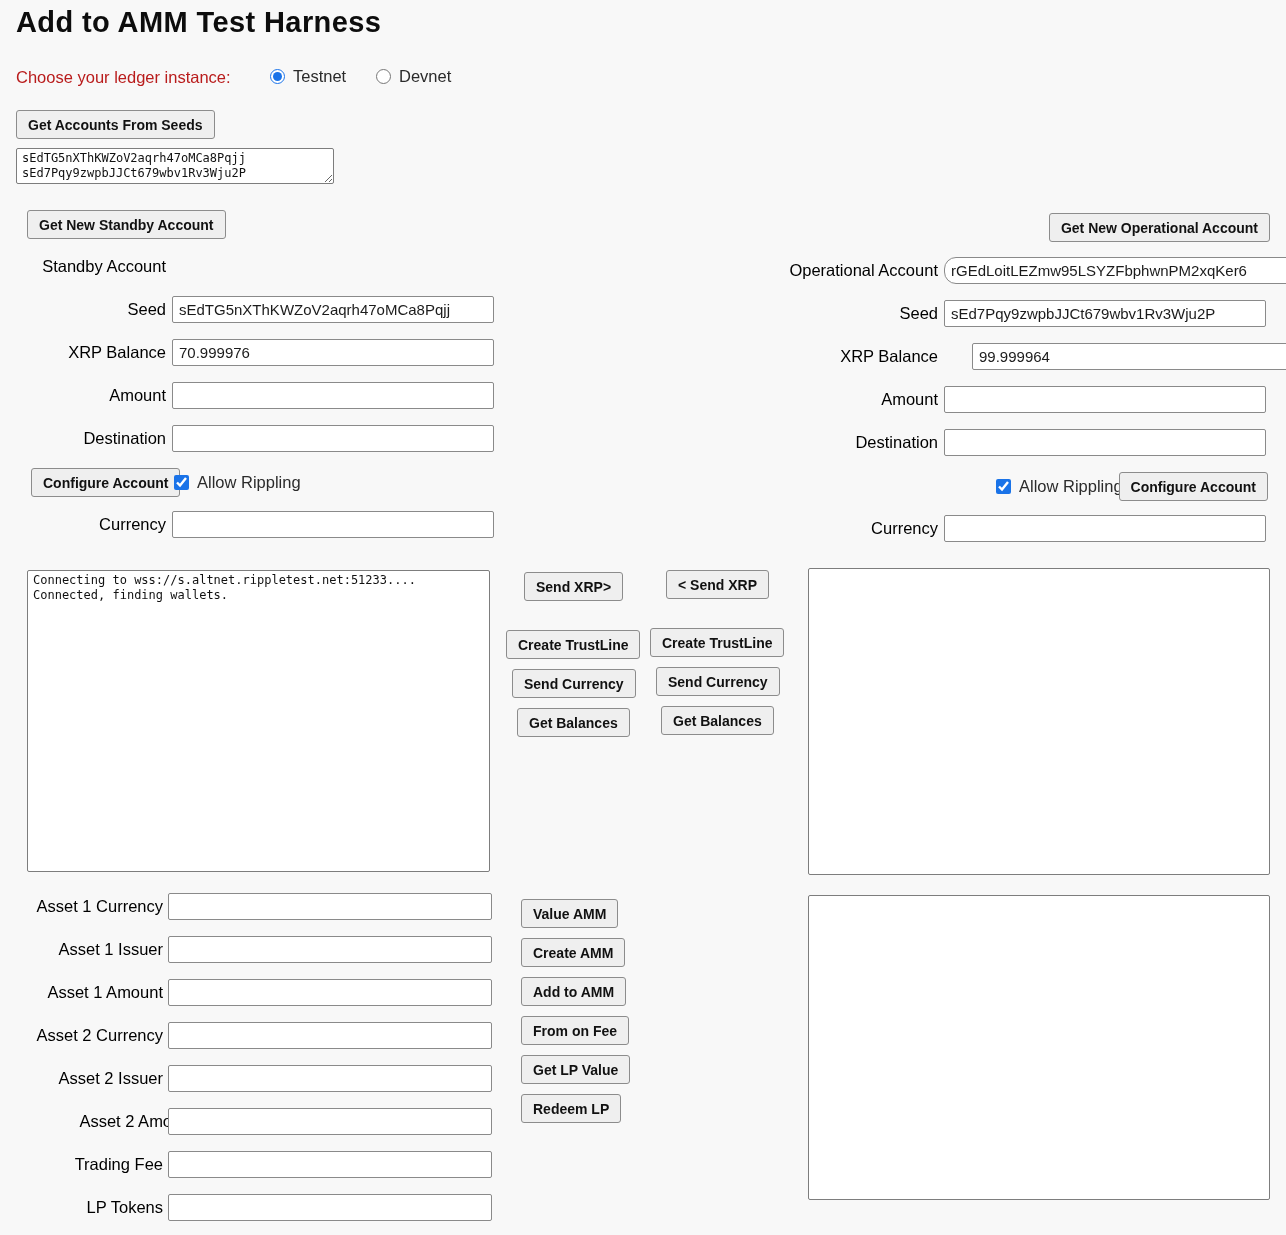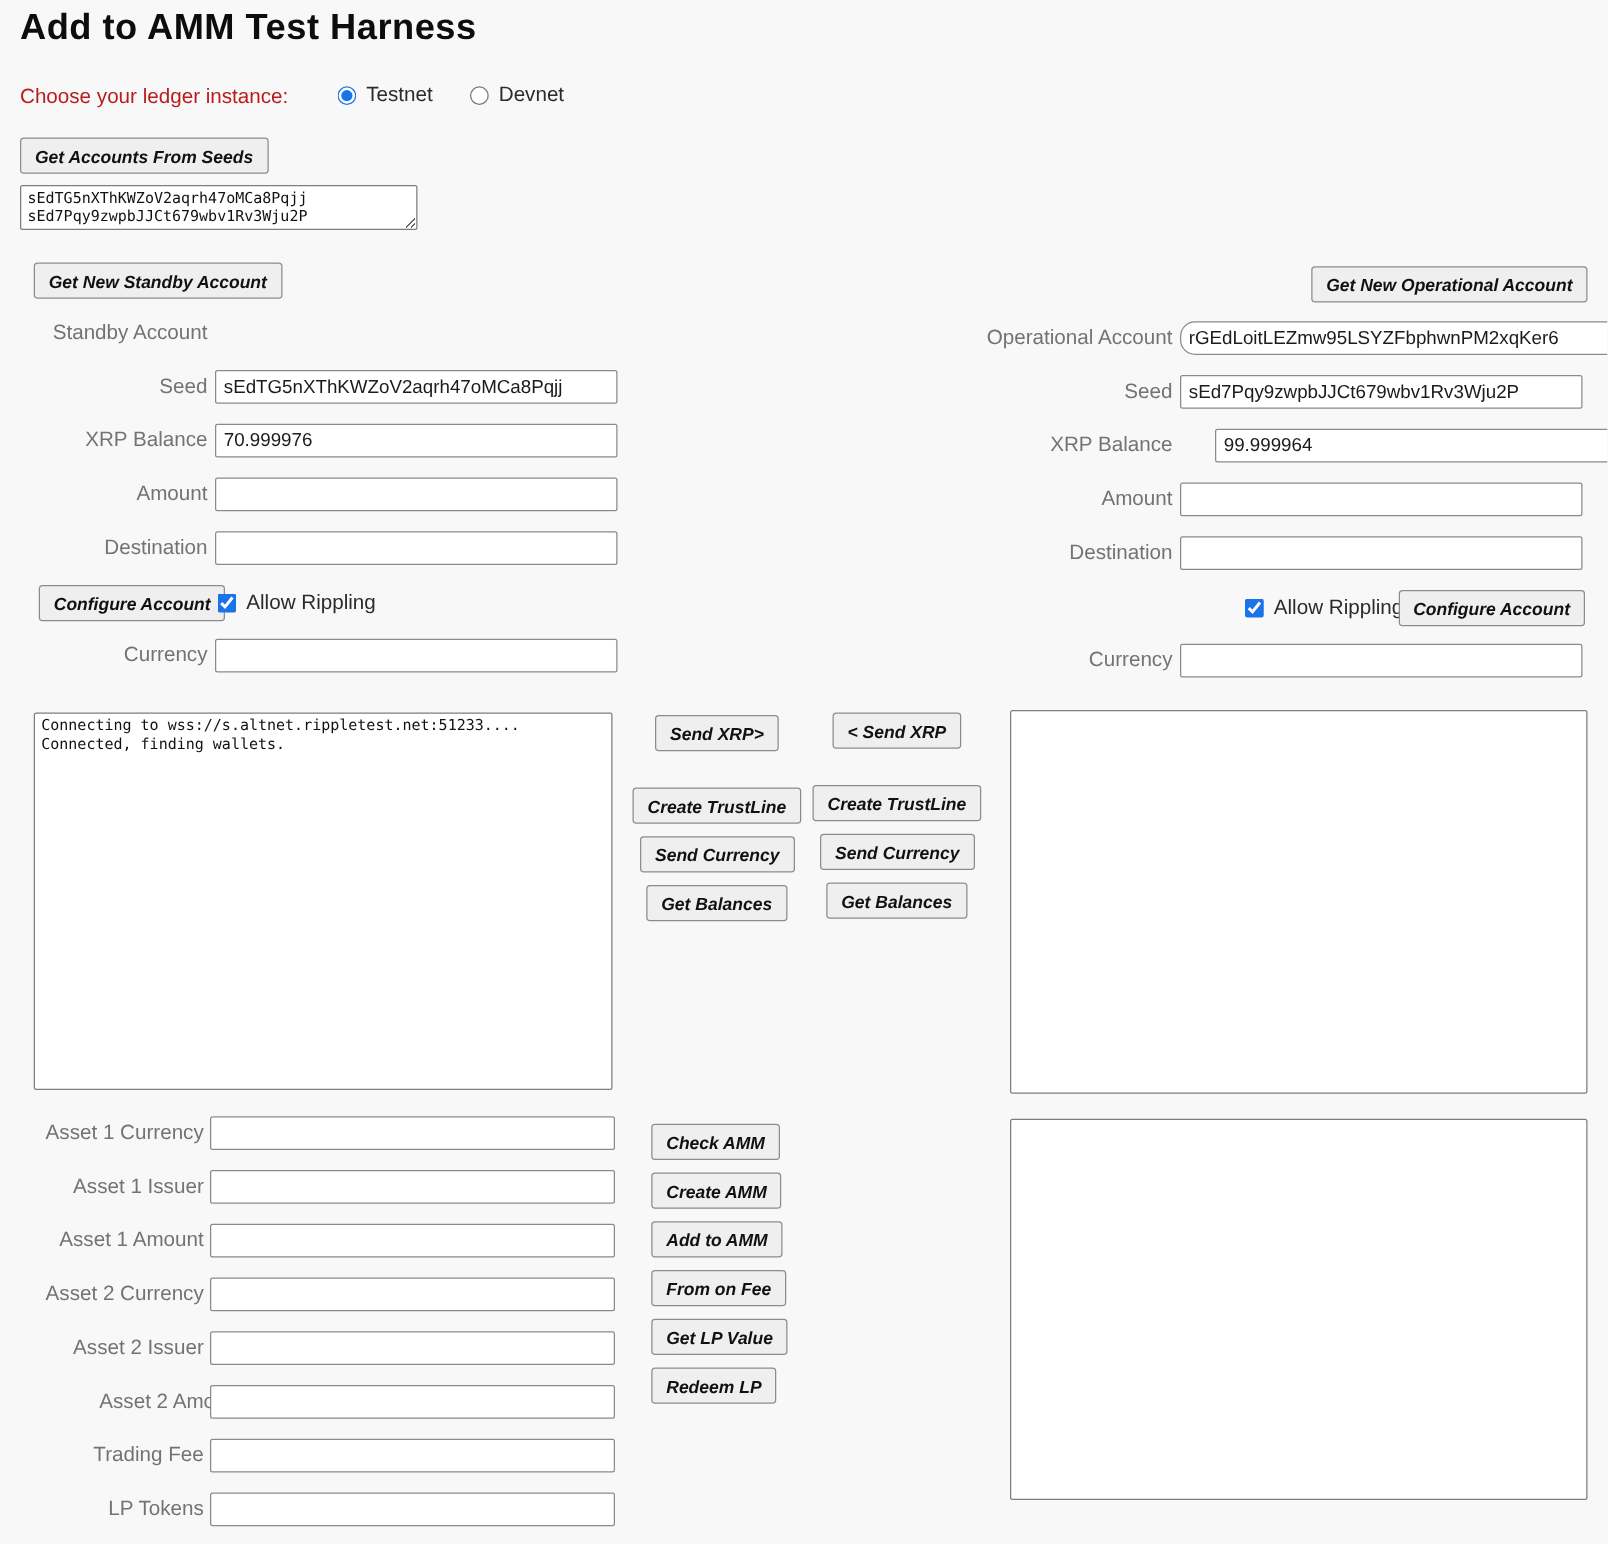--- a/index.html
+++ b/index.html
@@ -1,26 +1,26 @@
 <!DOCTYPE html>
 <html><head>
 <meta charset="utf-8">
 <style>
   html, body { margin:0; padding:0; background:#f8f8f8; }
   body { font-family:"Liberation Sans", sans-serif; color:#1b1b1b; }
   .page { position:relative; width:1286px; height:1235px; overflow:hidden; background:#f8f8f8; }
   .abs { position:absolute; }
   .title { position:absolute; left:16px; top:6px; margin:0; font-size:29px; font-weight:700; letter-spacing:.4px; color:#0d0d0d; }
   .lbl { font-size:16.5px; color:#b91c1c; }
-  .field-label { position:absolute; text-align:right; font-size:16.5px; color:#737373; line-height:27px; white-space:nowrap; }
+  .field-label { position:absolute; text-align:right; font-size:16.5px; color:#000000; line-height:27px; white-space:nowrap; }
   .tb { position:absolute; box-sizing:border-box; height:27px; border:1px solid #8a8a8a; border-radius:2px;
         background:#fff; font-family:"Liberation Sans", sans-serif; font-size:15px; padding:1px 6px; color:#1b1b1b; outline:none; }
   .btn { position:absolute; box-sizing:border-box; background:#efefef; border:1px solid #8c8c8c; border-radius:3px;
          font-family:"Liberation Sans", sans-serif; font-size:14px; font-weight:600; color:#111;
-         padding:4px 11px; height:29px; white-space:nowrap; cursor:pointer;font-style:italic; }
+         padding:4px 11px; height:29px; white-space:nowrap; cursor:pointer; }
   .ta { position:absolute; box-sizing:border-box; background:#fff; border:1px solid #7d7d7d; border-radius:2px;
         font-family:"DejaVu Sans Mono", monospace; font-size:12px; line-height:15px; padding:2px 5px; color:#111; outline:none; }
   .ta.noresize { resize:none; }
   .choice { position:absolute; display:flex; align-items:center; gap:8px; font-size:16.5px; color:#2b2b2b; white-space:nowrap;justify-content:space-between; }
   input[type=radio], input[type=checkbox] { accent-color:#1a73e8; width:15px; height:15px; margin:0; flex:0 0 auto; }
 </style>
 </head>
 <body>
 
 <div class="page">
@@ -124,21 +124,21 @@
 
   <div class="field-label" style="left:0; width:163px; top:1108px;padding-left:32px;">Asset 2 Amount</div>
   <input class="tb" style="left: 168px; top: 1108px; width: 324px;" value="">
 
   <div class="field-label" style="left:0; width:163px; top:1151px;">Trading Fee</div>
   <input class="tb" style="left: 168px; top: 1151px; width: 324px;" value="">
 
   <div class="field-label" style="left:0; width:163px; top:1194px;">LP Tokens</div>
   <input class="tb" style="left: 168px; top: 1194px; width: 324px;" value="">
 
-  <button class="btn" style="left:521px; top:899px;">Check AMM</button>
+  <button class="btn" style="left:521px; top:899px;">Value AMM</button>
   <button class="btn" style="left:521px; top:938px;">Create AMM</button>
   <button class="btn" style="left:521px; top:977px;">Add to AMM</button>
   <button class="btn" style="left:521px; top:1016px;">From on Fee</button>
   <button class="btn" style="left:521px; top:1055px;">Get LP Value</button>
   <button class="btn" style="left:521px; top:1094px;">Redeem LP</button>
 
   <textarea class="ta noresize" style="left: 808px; top: 895px; width: 462px; height: 305px;" spellcheck="false"></textarea>
 
 </div>
 

